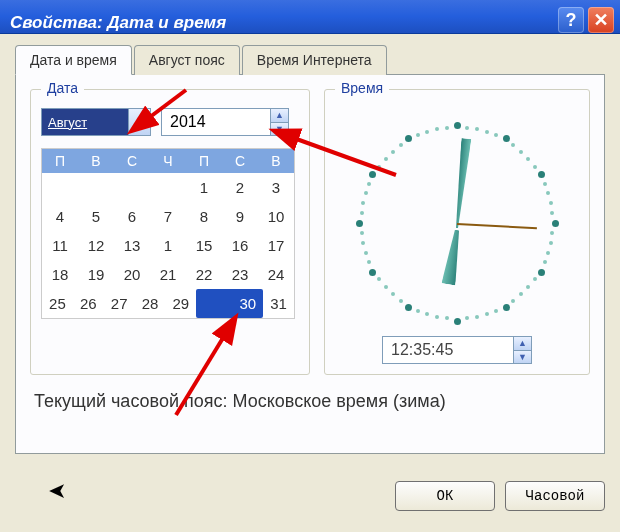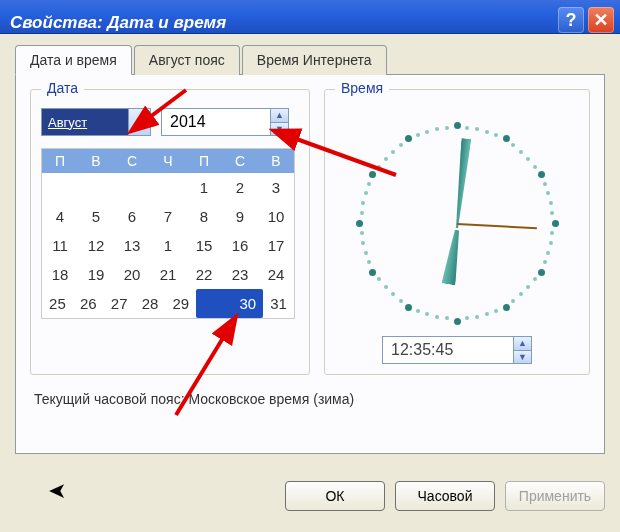--- a/index.html
+++ b/index.html
@@ -168,21 +168,21 @@
   }
 
   .time-input-row { display:flex; justify-content:center; }
   .time-input {
     border:1px solid #7f9db9; height:28px; width:150px;
     display:flex; background:#fff;
   }
   .time-input .tv { flex:1; padding:0 8px; display:flex;align-items:center; font-size:16px; color:#444;}
 
   
-  .tz-line { margin-top: 16px; color:#333; font-size:14px; padding-left:4px;}
+  .tz-line { margin-top: 16px; color:#333; font-size:18px; padding-left:4px;}
 
   
   .btnrow {
     display:flex; gap:10px; justify-content:flex-end;
     padding: 12px 15px 0 0;
   }
   .btn {
     min-width: 100px; height: 30px;
     background: linear-gradient(#fdfdfd,#ece9d8);
     border: 1px solid #707070;
@@ -391,21 +391,20 @@
           <path d="M0,0 L0,6 L8,3 z" fill="#e00000"></path>
         </marker>
       </defs>
       <line x1="170" y1="15" x2="130" y2="45" stroke="#e00000" stroke-width="4" marker-end="url(#ah)"></line>
       <line x1="380" y1="100" x2="275" y2="62" stroke="#e00000" stroke-width="4" marker-end="url(#ah)"></line>
       <line x1="160" y1="340" x2="210" y2="258" stroke="#e00000" stroke-width="4" marker-end="url(#ah)"></line>
     </svg>
 
   </div>
 
-  <div class="btnrow" style="position:absolute; right:0; bottom:-42px; width:100%;">
+  <div class="btnrow" style="position:absolute; right:0; bottom:-42px; width:100%;font-family:Liberation Mono, monospace;">
     <div class="btn">ОК</div>
     <div class="btn">Часовой</div>
-    <div class="btn disabled">Применить</div>
   </div>
 
 </div>
 
 <div class="cursor-arrow">➤</div>
 
 </body></html>

